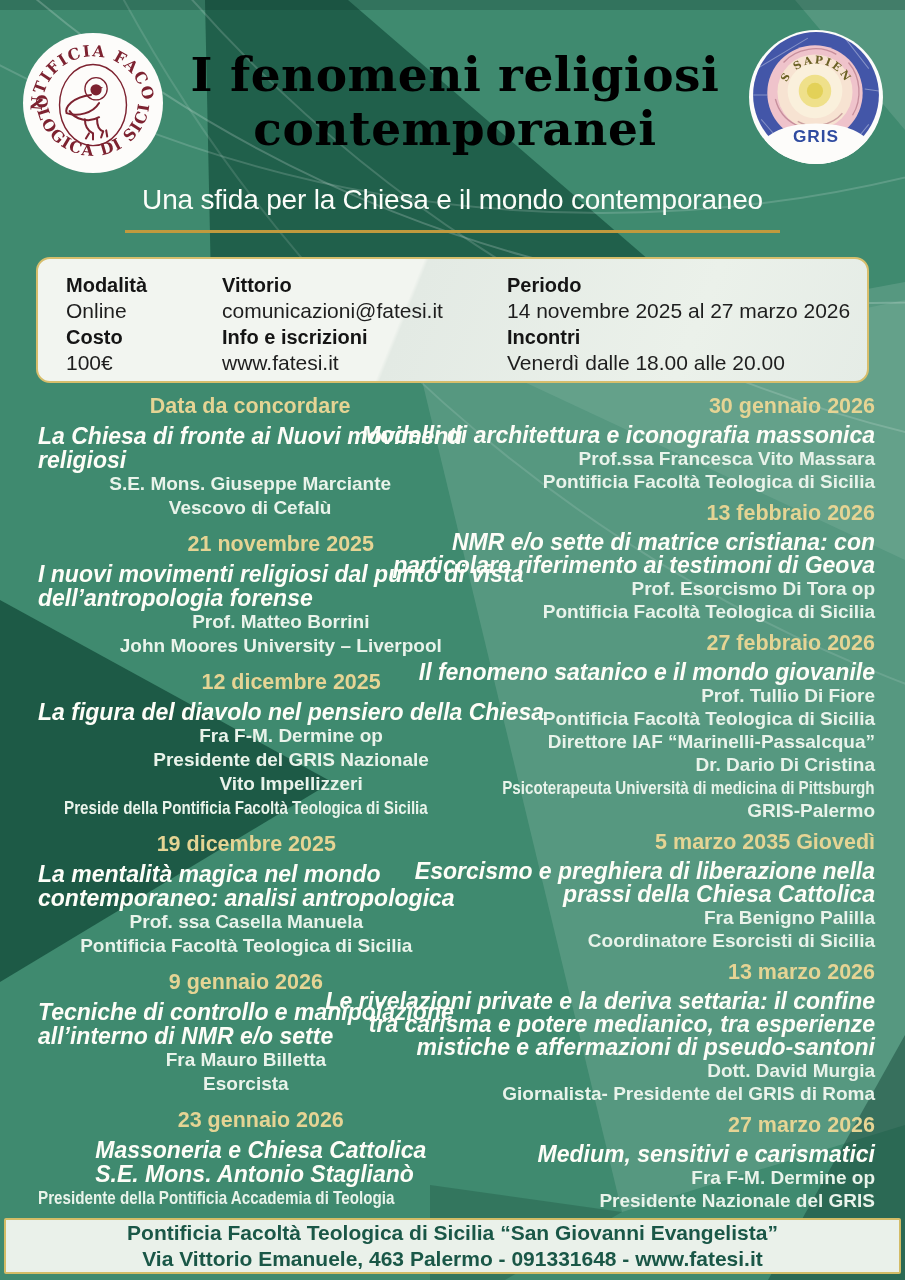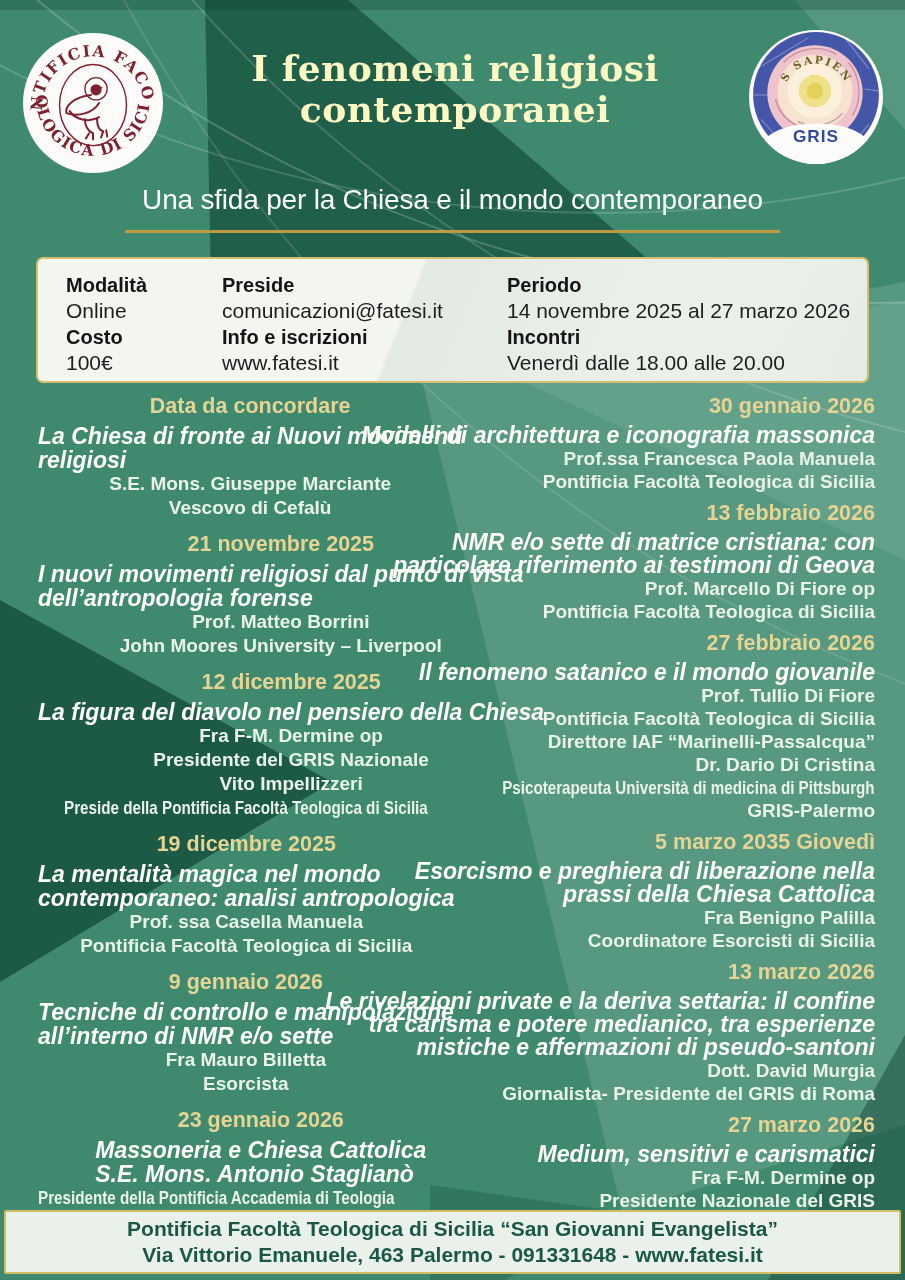--- a/index.html
+++ b/index.html
@@ -32,33 +32,33 @@
   .arc.a3{width:2800px;height:2800px;left:-160px;top:-2330px;}
   .arc.a4{width:3000px;height:3000px;left:-60px;top:-2220px;border-color:rgba(255,255,255,.12);}
   .arc.a5{width:3200px;height:3200px;left:-1500px;top:-1400px;}
   .arc.a6{width:3400px;height:3400px;left:-1350px;top:-1260px;border-color:rgba(255,255,255,.12);}
   
   .logo{position:absolute;}
   .logo.left{left:22px;top:32px;width:142px;height:142px;}
   .logo.right{right:20px;top:28px;width:138px;height:138px;}
   .title{
     position:absolute;left:170px;right:165px;top:48px;text-align:center;
-    font-family:"DejaVu Serif",serif;font-weight:700;color:#fef9c3;
-    font-size:36px;line-height:1.14;letter-spacing:.5px;
+    font-family:"DejaVu Serif",serif;font-weight:700;color:#000000;
+    font-size:47px;line-height:1.14;letter-spacing:.5px;
   }
   .subtitle{
     position:absolute;left:0;right:0;top:184px;text-align:center;
     font-weight:400;font-size:28px;color:#FBFDF9;letter-spacing:-.2px;
   }
   .divider{position:absolute;left:125px;top:230px;width:655px;height:3px;background:var(--divider-gold);}
   
   .info-box{
     position:absolute;left:36px;right:36px;top:257px;height:126px;box-sizing:border-box;
     background:linear-gradient(112deg,#F2F5F0 44%,#E3EAE4 44.5%,#EBF1EA 78%,#E5ECE6 100%);
-    border:2px solid var(--box-border-gold);border-radius:7px;
+    border:2px solid var(--box-border-gold);border-radius:14px;
     display:grid;grid-template-columns:156px 285px 1fr;grid-auto-rows:50px;
     padding:14px 16px 0 28px;row-gap:2px;color:#151515;
   }
   .info-label{font-weight:700;font-size:20px;line-height:25px;}
   .info-value{font-weight:400;font-size:21px;line-height:25px;color:#1E1E1E;}
   
   .col{position:absolute;top:394px;display:flex;flex-direction:column;}
   .col.left-col{left:38px;align-items:flex-start;text-align:left;}
   .col.right-col{right:30px;align-items:flex-end;text-align:right;}
   .event{display:flex;flex-direction:column;}
@@ -66,21 +66,21 @@
   .col.right-col .event{align-items:flex-end;margin-bottom:8px;}
   .event-date{color:var(--date-gold);font-weight:700;font-size:21.5px;line-height:24px;margin-bottom:6px;white-space:nowrap;}
   .event-title{color:#FDFDF7;font-weight:700;font-style:italic;font-size:23px;line-height:24px;white-space:pre-line;}
   .col.right-col .event-title{line-height:23px;}
   .event-speaker{color:#E9F3EA;font-weight:700;font-size:19px;line-height:24px;white-space:nowrap;}
   .col.right-col .event-speaker{line-height:23px;}
   .col.left-col .condensed{transform:scaleX(.8);transform-origin:left center;}
   .col.right-col .condensed{transform:scaleX(.8);transform-origin:right center;}
   
   .footer{
-    position:absolute;left:4px;right:4px;bottom:6px;height:64px;box-sizing:border-box;
+    position:absolute;left:4px;right:4px;bottom:6px;height:56px;box-sizing:border-box;
     background:#EAF1EA;border:2.5px solid #D3BC66;border-radius:2px;
     display:flex;flex-direction:column;justify-content:center;text-align:center;
     color:var(--footer-green);font-weight:700;font-size:21px;line-height:26px;
   }
   
   .seal-ring{font-family:"DejaVu Serif",serif;font-weight:700;font-size:15.5px;letter-spacing:1.5px;fill:#7D2230;}
   .gris-motto{font-family:"DejaVu Serif",serif;font-weight:700;font-size:10.5px;letter-spacing:2px;fill:#6B6125;}
   .gris-word{font-family:"Liberation Sans",sans-serif;font-weight:700;font-size:17px;letter-spacing:1px;fill:#2F4BA0;}
 </style>
 </head>
@@ -160,21 +160,21 @@
       <text class="gris-motto"><textPath href="#grisMotto" startOffset="50%" text-anchor="middle">FIDES SAPIENTIAE</textPath></text>
     </svg>
   </div>
 
   <div class="info-box" id="info-box">
       <div class="info-field">
         <div class="info-label">Modalità</div>
         <div class="info-value">Online</div>
       </div>
       <div class="info-field">
-        <div class="info-label">Preside</div>
+        <div class="info-label">Vittorio</div>
         <div class="info-value">comunicazioni@fatesi.it</div>
       </div>
       <div class="info-field">
         <div class="info-label">Periodo</div>
         <div class="info-value">14 novembre 2025 al 27 marzo 2026</div>
       </div>
       <div class="info-field">
         <div class="info-label">Costo</div>
         <div class="info-value">100€</div>
       </div>
@@ -229,28 +229,28 @@
         <div class="event-date">23 gennaio 2026</div>
         <div class="event-title">Massoneria e Chiesa Cattolica
 S.E. Mons. Antonio Staglianò</div>
         <div class="event-speaker condensed">Presidente della Pontificia Accademia di Teologia</div>
       </div>
     </div>
   <div class="col right-col" id="col-right">
       <div class="event">
         <div class="event-date">30 gennaio 2026</div>
         <div class="event-title">Modelli di architettura e iconografia massonica</div>
-        <div class="event-speaker">Prof.ssa Francesca Paola Manuela</div>
+        <div class="event-speaker">Prof.ssa Francesca Vito Massara</div>
         <div class="event-speaker">Pontificia Facoltà Teologica di Sicilia</div>
       </div>
       <div class="event">
         <div class="event-date">13 febbraio 2026</div>
         <div class="event-title">NMR e/o sette di matrice cristiana: con
 particolare riferimento ai testimoni di Geova</div>
-        <div class="event-speaker">Prof. Marcello Di Fiore op</div>
+        <div class="event-speaker">Prof. Esorcismo Di Tora op</div>
         <div class="event-speaker">Pontificia Facoltà Teologica di Sicilia</div>
       </div>
       <div class="event">
         <div class="event-date">27 febbraio 2026</div>
         <div class="event-title">Il fenomeno satanico e il mondo giovanile</div>
         <div class="event-speaker">Prof. Tullio Di Fiore</div>
         <div class="event-speaker">Pontificia Facoltà Teologica di Sicilia</div>
         <div class="event-speaker">Direttore IAF “Marinelli-Passalcqua”</div>
         <div class="event-speaker">Dr. Dario Di Cristina</div>
         <div class="event-speaker condensed">Psicoterapeuta Università di medicina di Pittsburgh</div>

